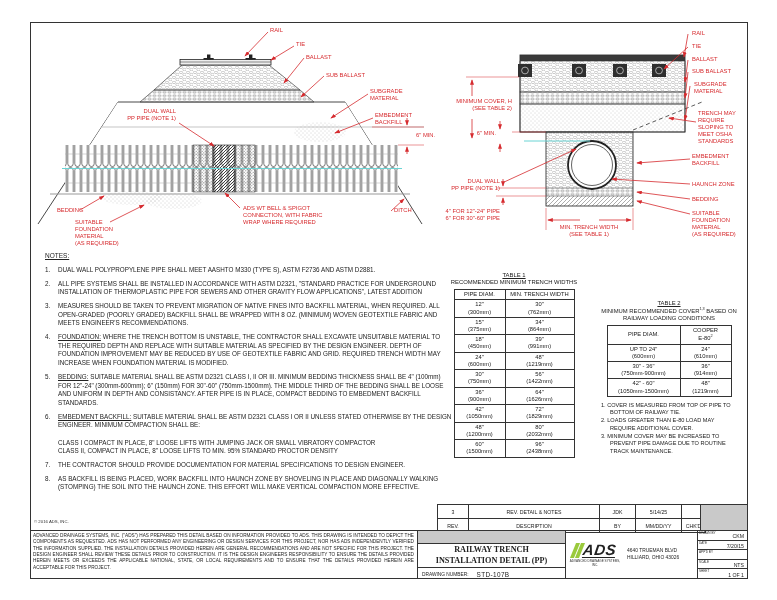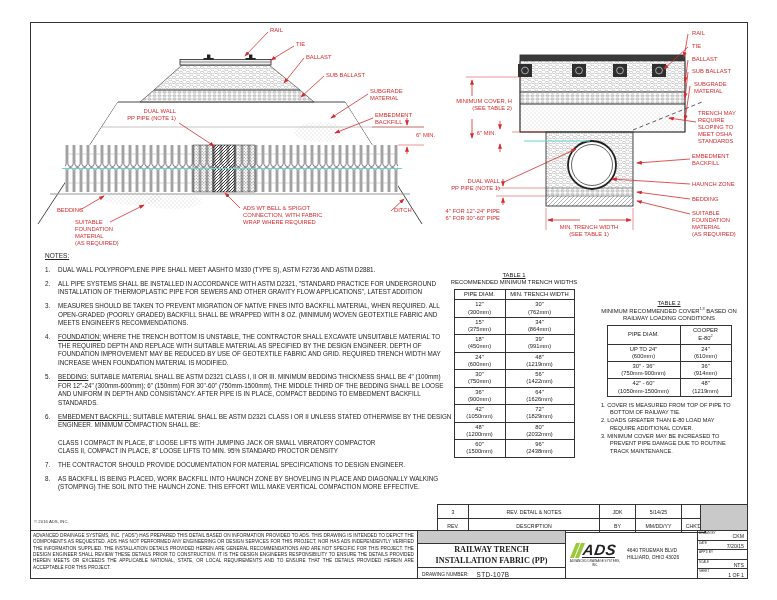--- a/index.html
+++ b/index.html
@@ -458,21 +458,21 @@
   </div>
   <div class="grayblock" style="left:700px;top:504px;width:46px;height:25px;"></div>
 
   <div class="copyright">© 2016 ADS, INC.</div>
 
   <div class="disc">ADVANCED DRAINAGE SYSTEMS, INC. ("ADS") HAS PREPARED THIS DETAIL BASED ON INFORMATION PROVIDED TO ADS.  THIS DRAWING IS INTENDED TO DEPICT THE COMPONENTS AS REQUESTED.  ADS HAS NOT PERFORMED ANY ENGINEERING OR DESIGN SERVICES FOR THIS PROJECT, NOR HAS ADS INDEPENDENTLY VERIFIED THE INFORMATION SUPPLIED.  THE INSTALLATION DETAILS PROVIDED HEREIN ARE GENERAL RECOMMENDATIONS AND ARE NOT SPECIFIC FOR THIS PROJECT.  THE DESIGN ENGINEER SHALL REVIEW THESE DETAILS PRIOR TO CONSTRUCTION.  IT IS THE DESIGN ENGINEERS RESPONSIBILITY TO ENSURE THE DETAILS PROVIDED HEREIN MEETS OR EXCEEDS THE APPLICABLE NATIONAL, STATE, OR LOCAL REQUIREMENTS AND TO ENSURE THAT THE DETAILS PROVIDED HEREIN ARE ACCEPTABLE FOR THIS PROJECT.</div>
 
   <div class="tsec">
     <div class="bar"></div>
     <div class="tname">RAILWAY  TRENCH
-INSTALLATION  FABRIC  (PP)</div>
+INSTALLATION  DETAIL  (PP)</div>
     <div class="dnrow">
       <span class="dnl">DRAWING NUMBER:</span>
       <span class="dnv">STD-107B</span>
     </div>
   </div>
 
   <div class="lsec">
     <div class="logo">
       <div class="mark">
         <span class="stripe"></span>

